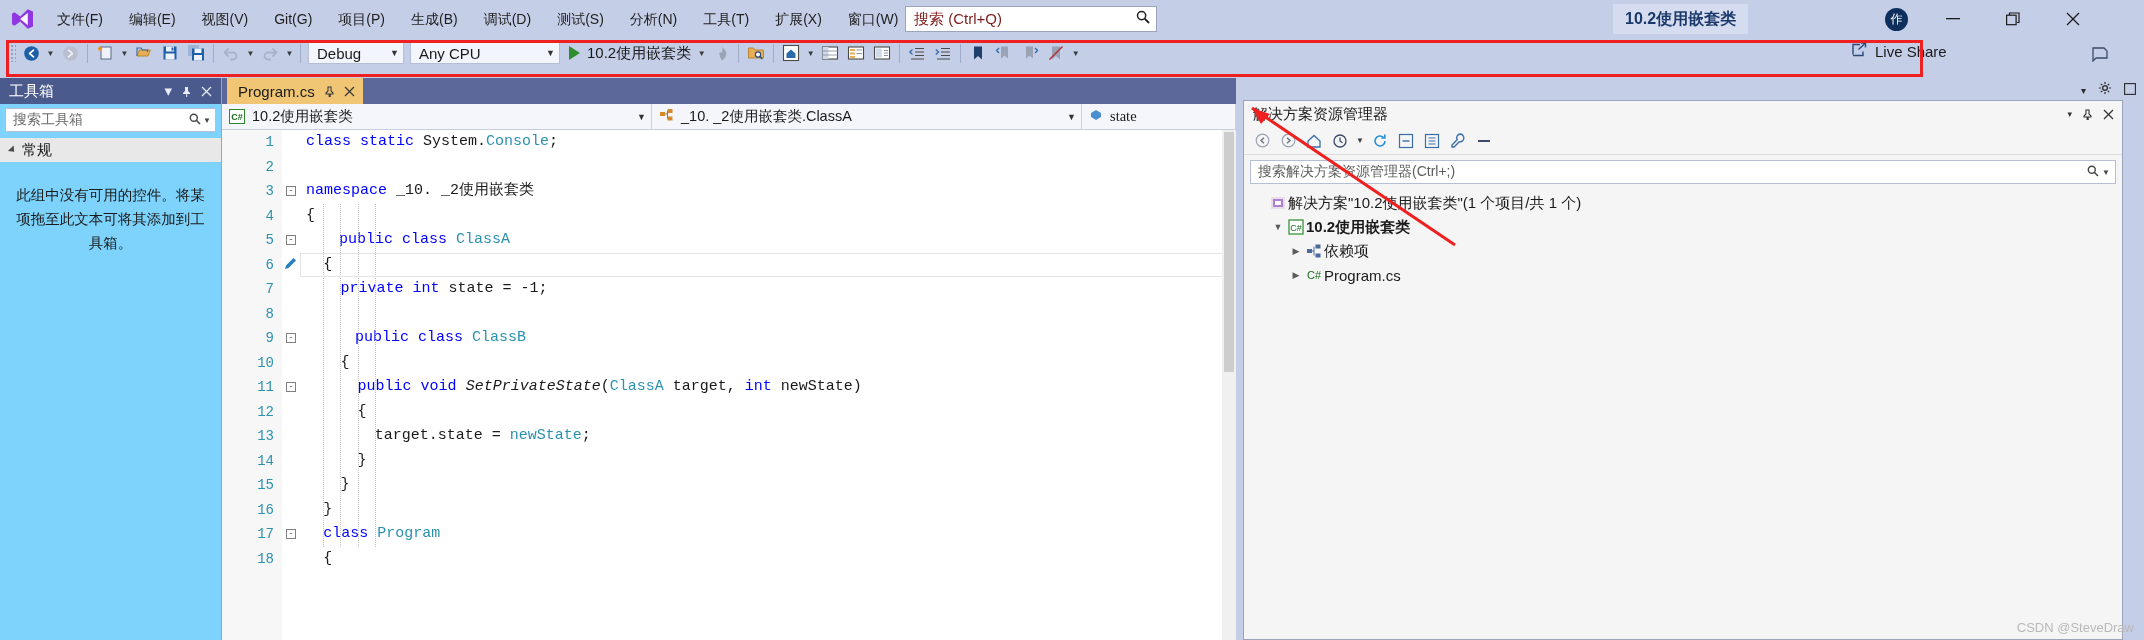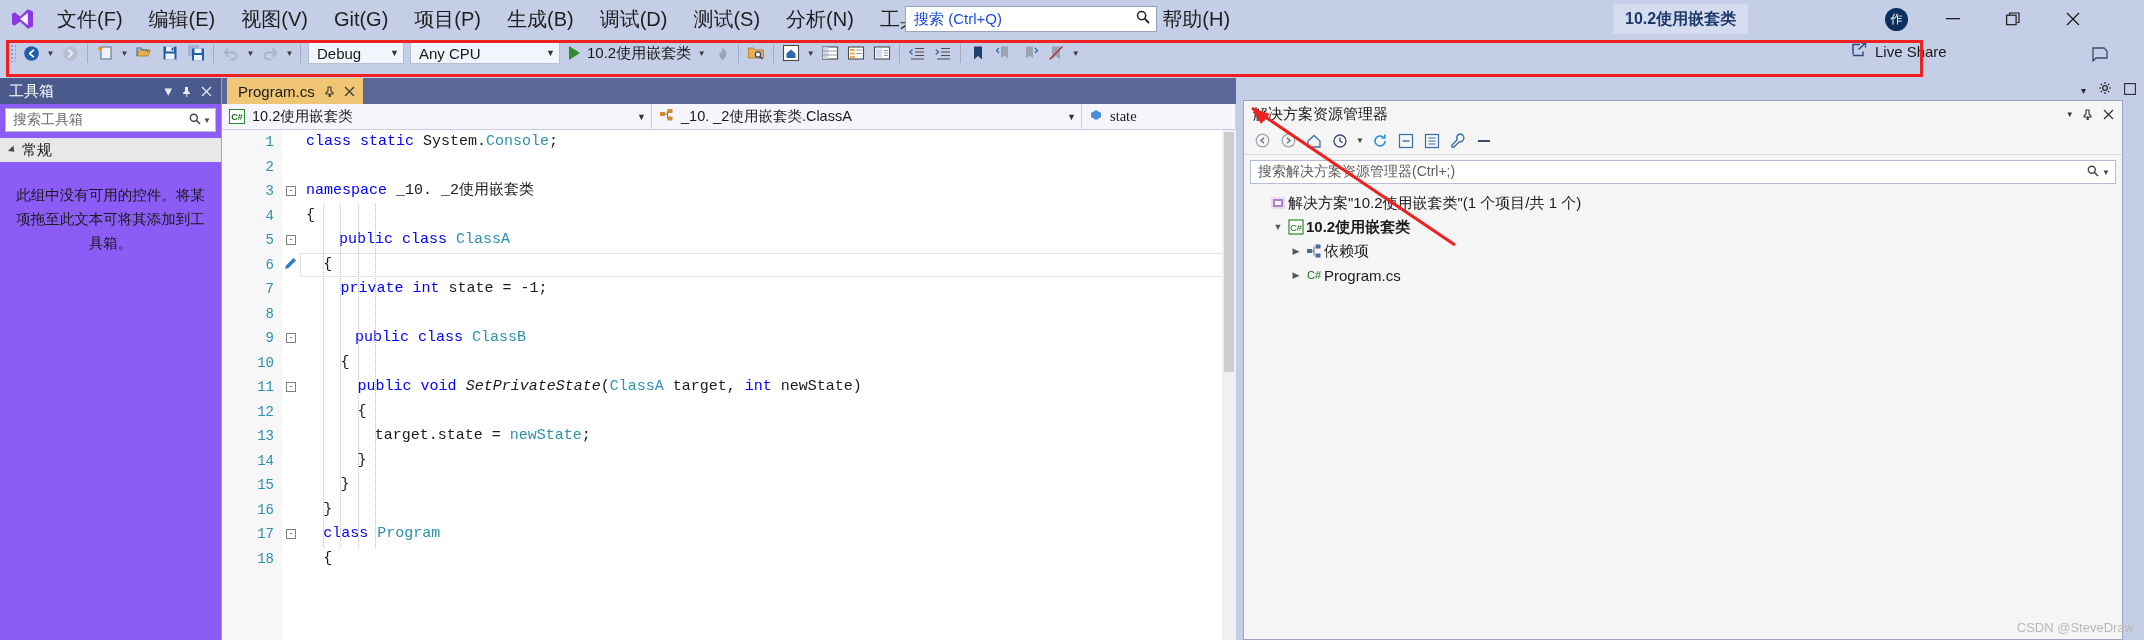--- a/index.html
+++ b/index.html
@@ -26,36 +26,36 @@
   .vs-logo {
     width: 44px; height: 38px;
     display: flex; align-items: center; justify-content: center;
   }
   .vs-logo svg { display: block; }
   .menu {
     display: flex; align-items: center; height: 38px;
   }
   .menu-item {
     padding: 0 13px;
-    font-size: 20px;
+    font-size: 14px;
     color: #1e1e1e;
     line-height: 38px;
     white-space: nowrap;
     cursor: default;
   }
   .search-box {
     position: absolute; left: 905px; top: 6px;
     width: 252px; height: 26px;
     background: #ffffff;
     border: 1px solid #9aa4bd;
     display: flex; align-items: center;
     padding: 0 6px 0 8px;
   }
   .search-box .ph {
-    flex: 1; font-size: 15px; color: #1d4ed8;
+    flex: 1; font-size: 15px; color: #7f1d1d;
     white-space: nowrap; overflow: hidden;
   }
   .search-box .mag { color: #1f1f1f; }
   .title-doc {
     position: absolute; left: 1613px; top: 4px;
     height: 30px;
     background: #d6dcf0;
     display: flex; align-items: center;
     padding: 0 12px;
     font-size: 16px; font-weight: bold; color: #1b3a6b;
@@ -136,21 +136,21 @@
   .tb-end-icon {
     position: absolute; left: 2088px; top: 4px;
     width: 24px; height: 22px;
     display: flex; align-items: center; justify-content: center;
   }
 
   
   .toolbox {
     position: absolute; left: 0; top: 78px;
     width: 222px; height: 562px;
-    background: #8b5cf6;
+    background: #7dd3fc;
     border-right: 1px solid #9aa4bd;
   }
   .tbx-header {
     height: 26px; background: #4a5a8c;
     display: flex; align-items: center;
     padding-left: 9px;
     color: #ffffff; font-size: 15px;
   }
   .tbx-header .hdr-icons {
     margin-left: auto; display: flex; align-items: center; gap: 9px;

